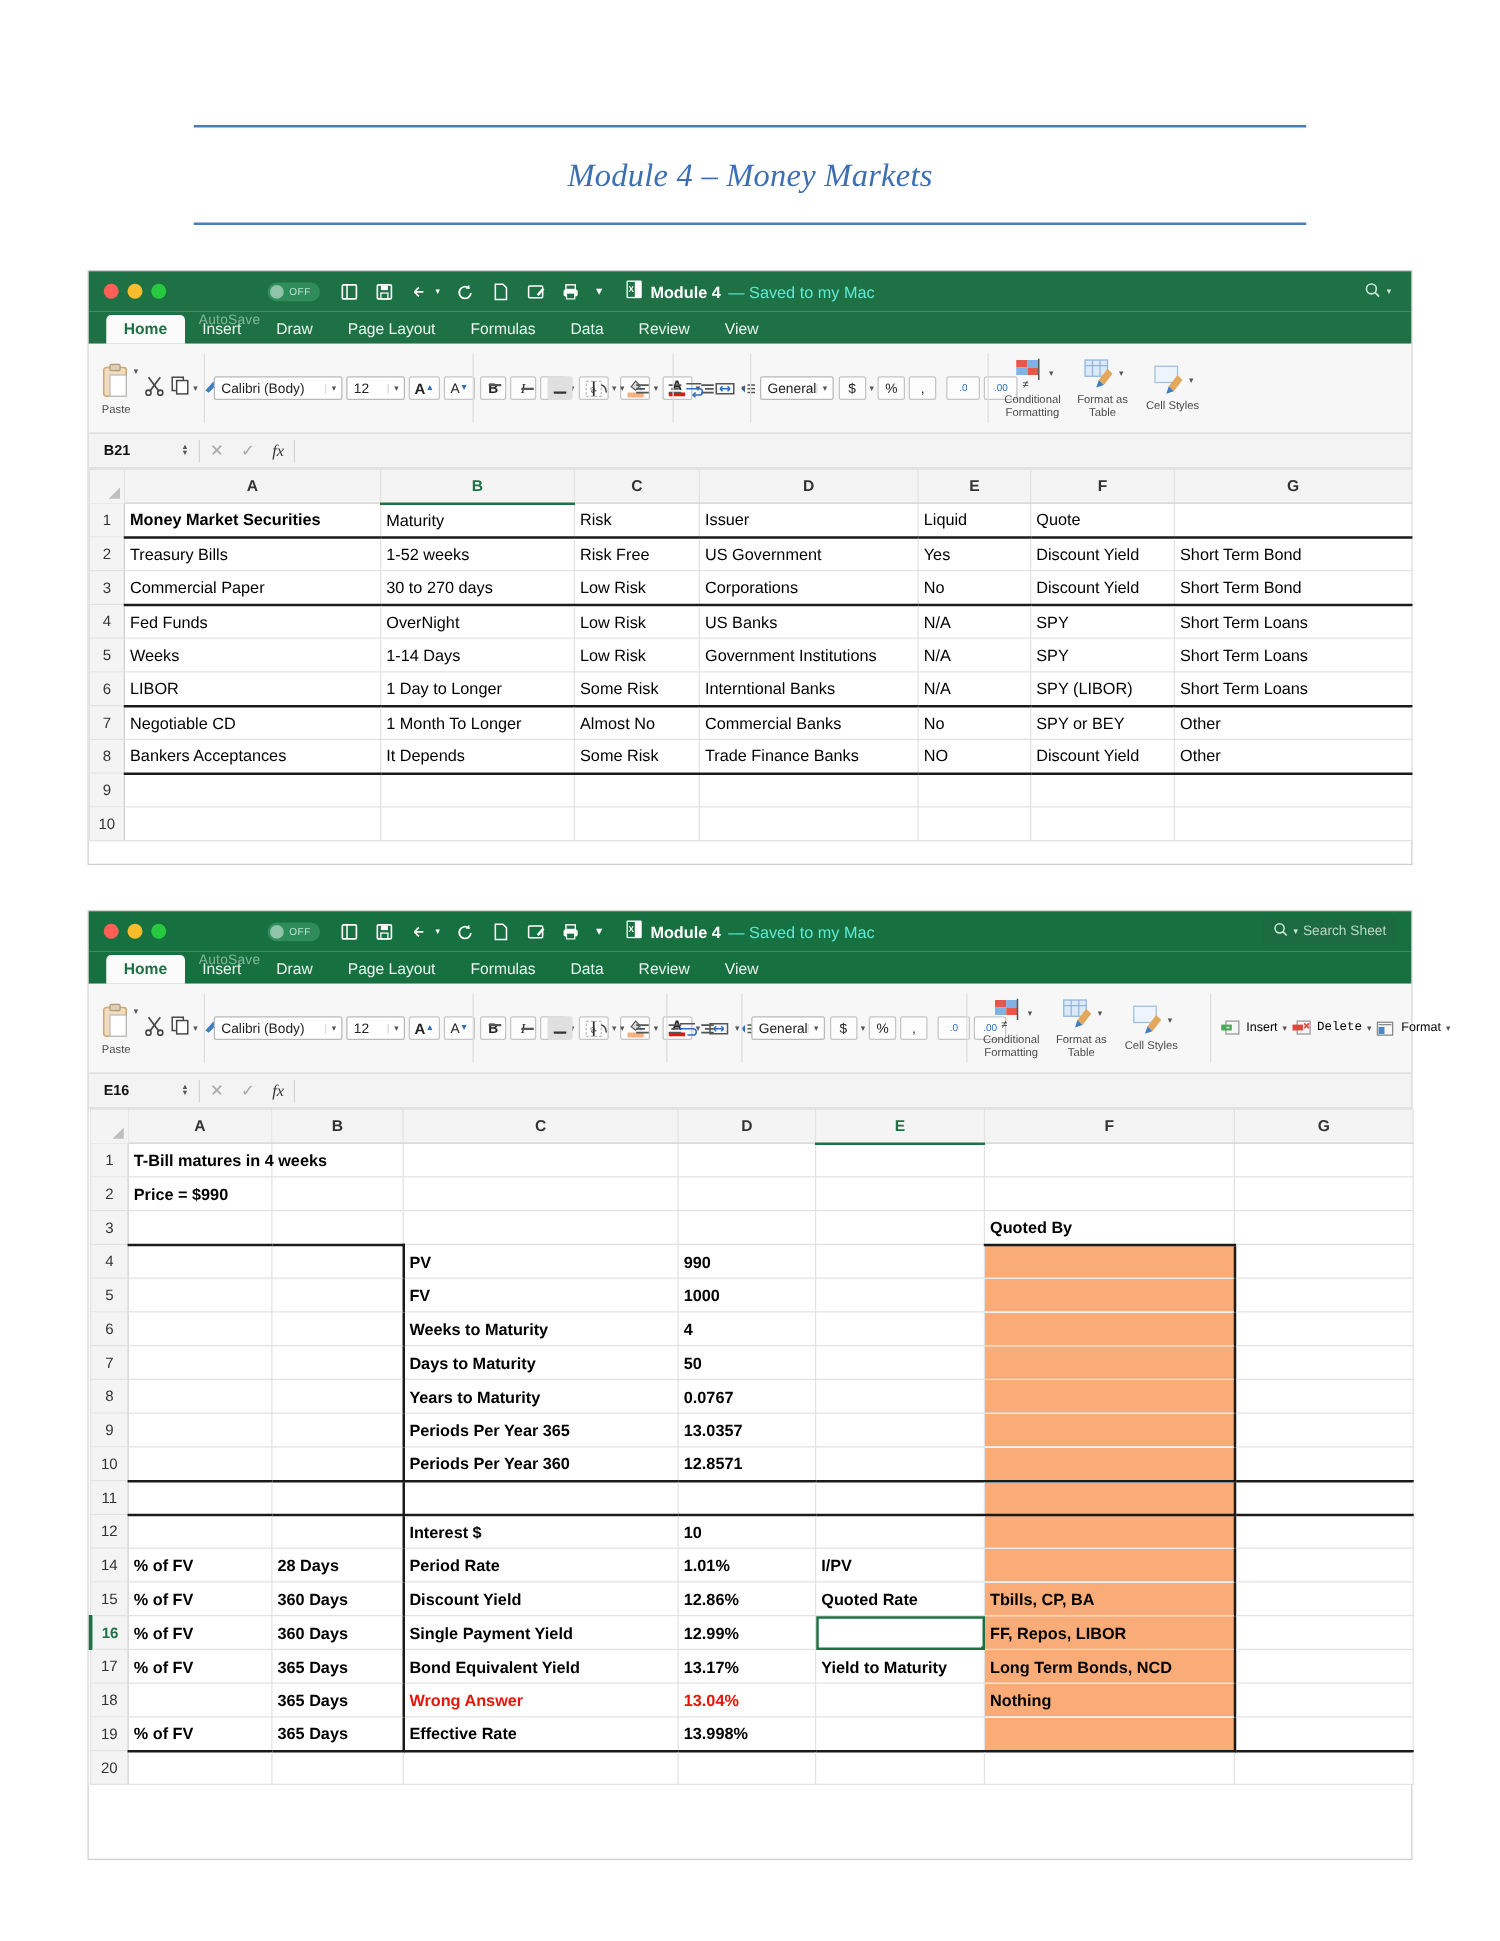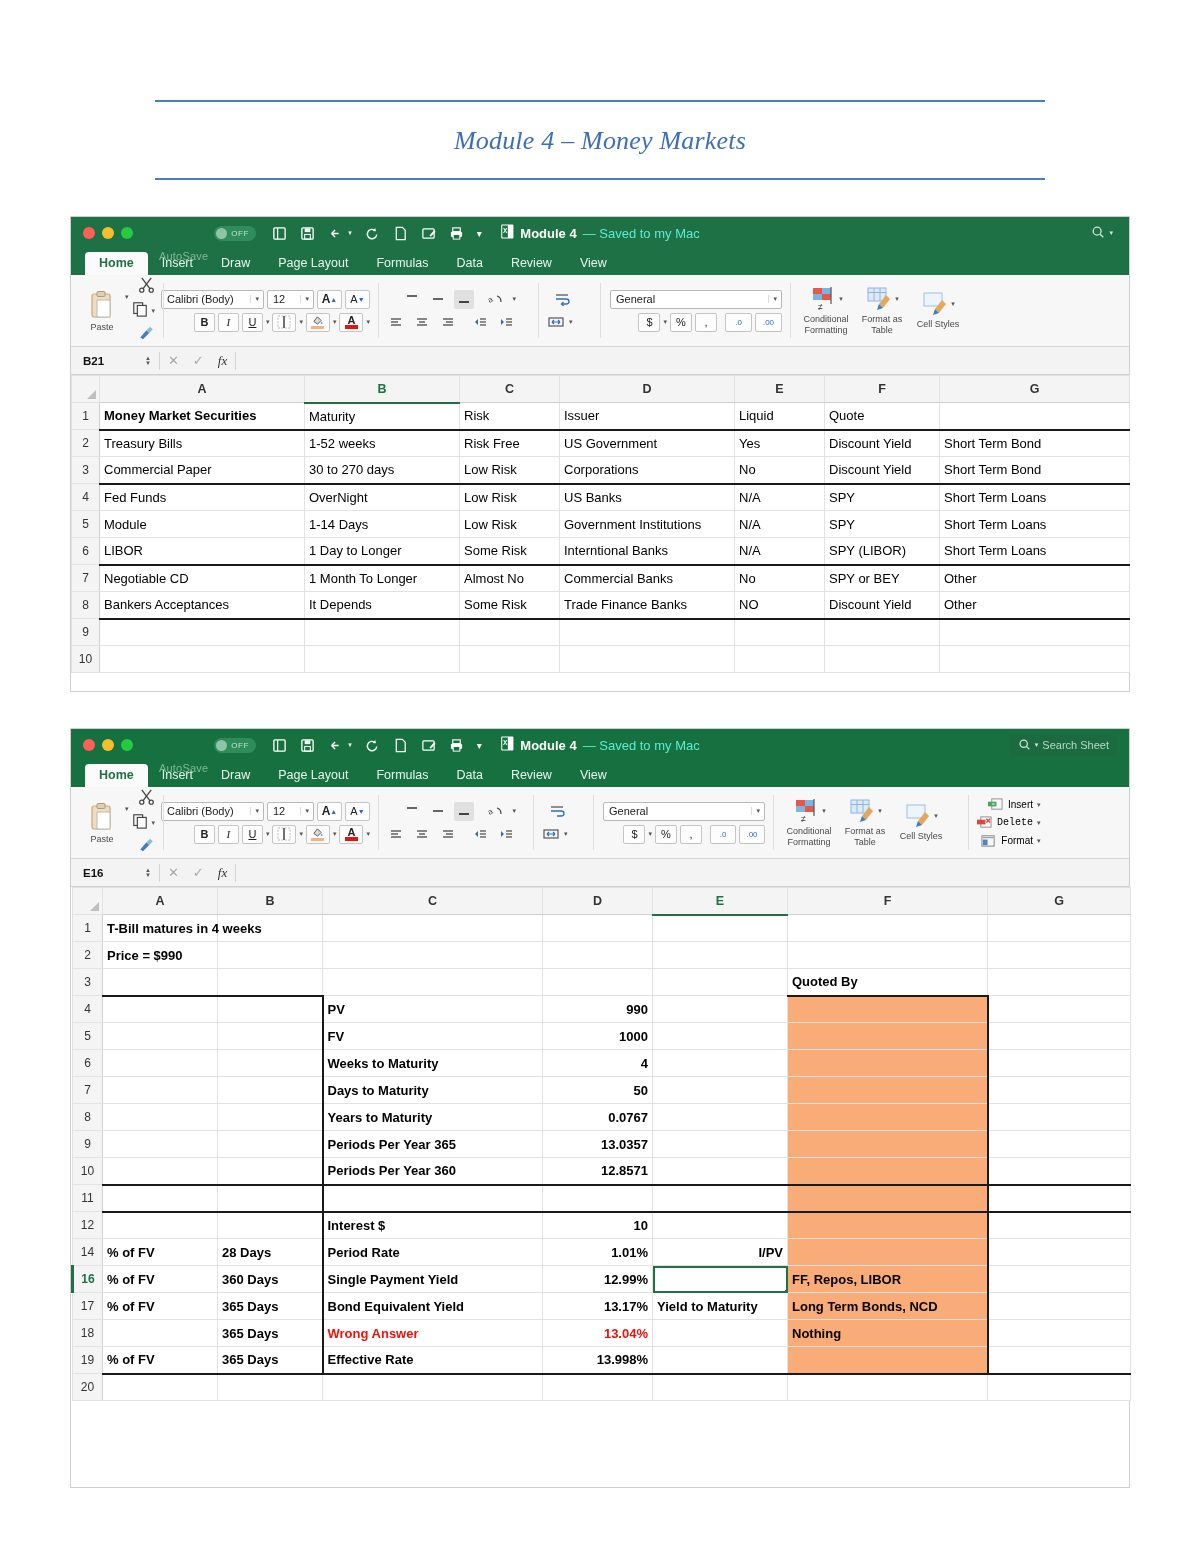--- a/index.html
+++ b/index.html
@@ -75,21 +75,21 @@
 
   
   .xl-ribbon {
     background:#f7f7f7; border-bottom:1px solid #d6d6d6;
     display:flex; align-items:stretch; position:relative;
   }
   .rgroup { display:flex; align-items:center; padding:4px 8px; position:relative; }
   .rgroup + .rgroup::before {
     content:""; position:absolute; left:0; top:8px; bottom:8px; width:1px; background:#dedede;
   }
-  .rstack { display:flex; flex-direction:column; gap:4px;align-items:flex-end; }
+  .rstack { display:flex; flex-direction:row; gap:4px; }
   .rrow { display:flex; align-items:center; gap:3px; }
   .combo {
     height:19px; border:1px solid #b9b9b9; background:#fff; border-radius:2px;
     display:flex; align-items:center; font-size:11px; padding-left:5px; color:#222;
   }
   .combo .arrow { margin-left:auto; border-left:1px solid #dcdcdc; padding:0 4px; color:#555; font-size:7px; }
   .btn-sq {
     width:21px; height:19px; border:1px solid #c5c5c5; background:#fdfdfd; border-radius:2px;
     display:flex; align-items:center; justify-content:center; font-size:11px; color:#222;
   }
@@ -132,21 +132,21 @@
     border-right:1px solid #cfcfcf;
   }
   .grid td.rowhdr.sel { color:#1d7144; font-weight:bold; border-left:3px solid #1d7144; }
   .corner { background:#f4f4f4; position:relative; }
   .corner::after {
     content:""; position:absolute; right:3px; bottom:3px;
     border-style:solid; border-width:0 0 9px 9px;
     border-color:transparent transparent #bfbfbf transparent;
   }
   .b { font-weight:bold; }
-  .num { text-align:right; }
+  .num { text-align:left; }
   .red { color:#e8140a; font-weight:bold; }
   .orange { background:#f9ac77; }
   .thick-top { border-top:2px solid #1a1a1a !important; }
   .thick-bottom { border-bottom:2px solid #1a1a1a !important; }
   .thick-right { border-right:2px solid #1a1a1a !important; }
   .selcell { outline:2px solid #1d7144; outline-offset:-2px; position:relative; }
   .selcell::after {
     content:""; position:absolute; right:-3px; bottom:-3px; width:5px; height:5px;
     background:#1d7144;
   }
@@ -562,21 +562,21 @@
       <td>Fed Funds</td>
       <td>OverNight</td>
       <td>Low Risk</td>
       <td>US Banks</td>
       <td>N/A</td>
       <td>SPY</td>
       <td>Short Term Loans</td>
     </tr>
     <tr>
       <td class="rowhdr">5</td>
-      <td>Module</td>
+      <td>Weeks</td>
       <td>1-14 Days</td>
       <td>Low Risk</td>
       <td>Government Institutions</td>
       <td>N/A</td>
       <td>SPY</td>
       <td>Short Term Loans</td>
     </tr>
     <tr>
       <td class="rowhdr">6</td>
       <td class="thick-bottom">LIBOR</td>
@@ -1150,20 +1150,30 @@
       <td class="rowhdr">14</td>
       <td class="b">% of FV</td>
       <td class="b thick-right">28 Days</td>
       <td class="b">Period Rate</td>
       <td class="b num">1.01%</td>
       <td class="b num">I/PV</td>
       <td class="orange thick-right"></td>
       <td></td>
     </tr>
     <tr>
+      <td class="rowhdr">15</td>
+      <td class="b">% of FV</td>
+      <td class="b thick-right">360 Days</td>
+      <td class="b">Discount Yield</td>
+      <td class="b num">12.86%</td>
+      <td class="b">Quoted Rate</td>
+      <td class="b orange thick-right">Tbills, CP, BA</td>
+      <td></td>
+    </tr>
+    <tr>
       <td class="rowhdr sel">16</td>
       <td class="b">% of FV</td>
       <td class="b thick-right">360 Days</td>
       <td class="b">Single Payment Yield</td>
       <td class="b num">12.99%</td>
       <td class="selcell"></td>
       <td class="b orange thick-right">FF, Repos, LIBOR</td>
       <td></td>
     </tr>
     <tr>

